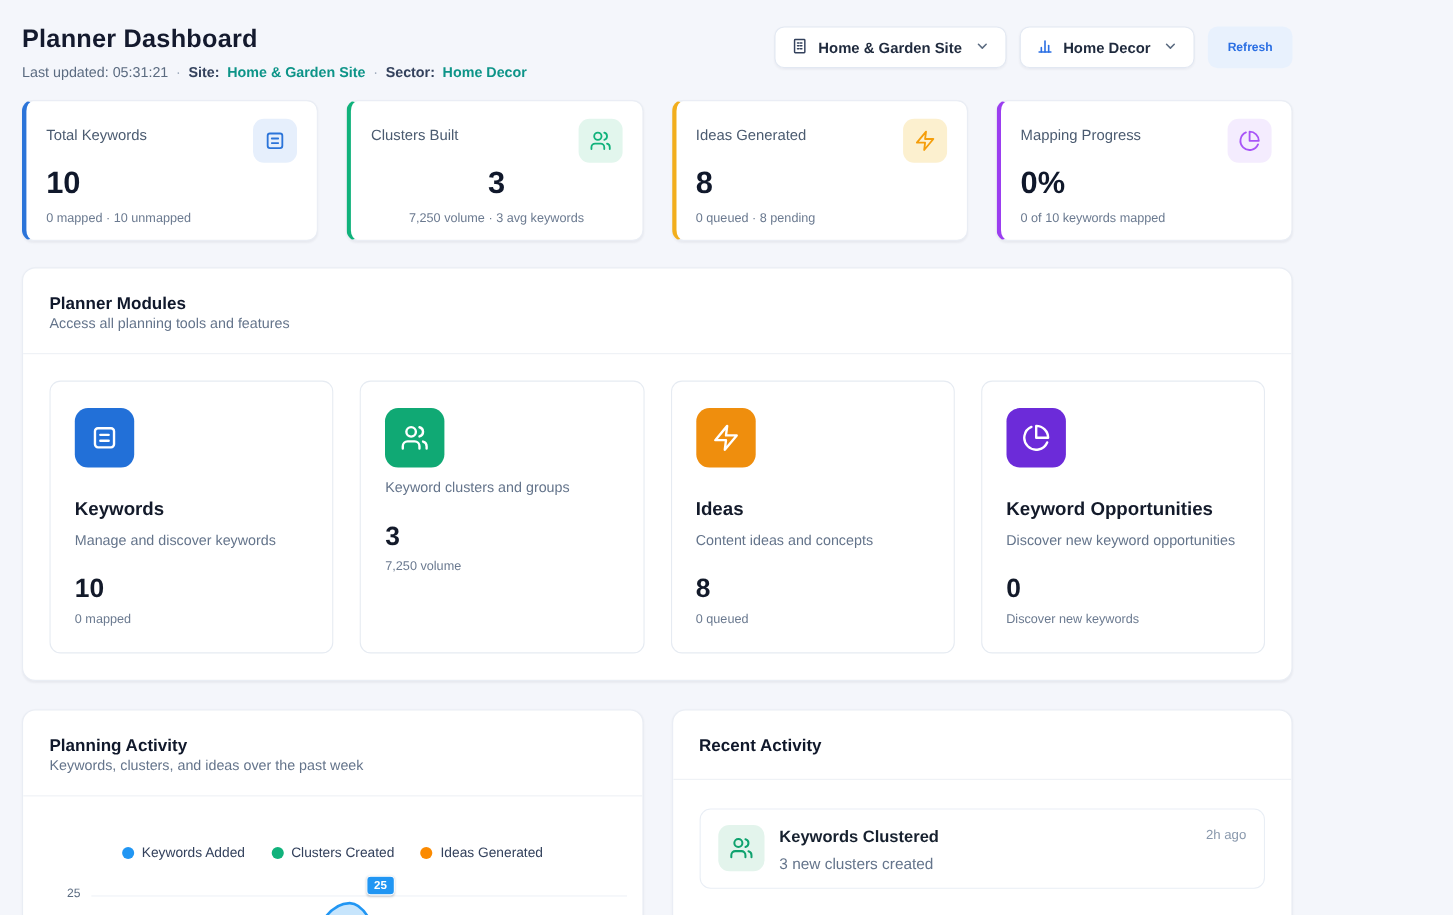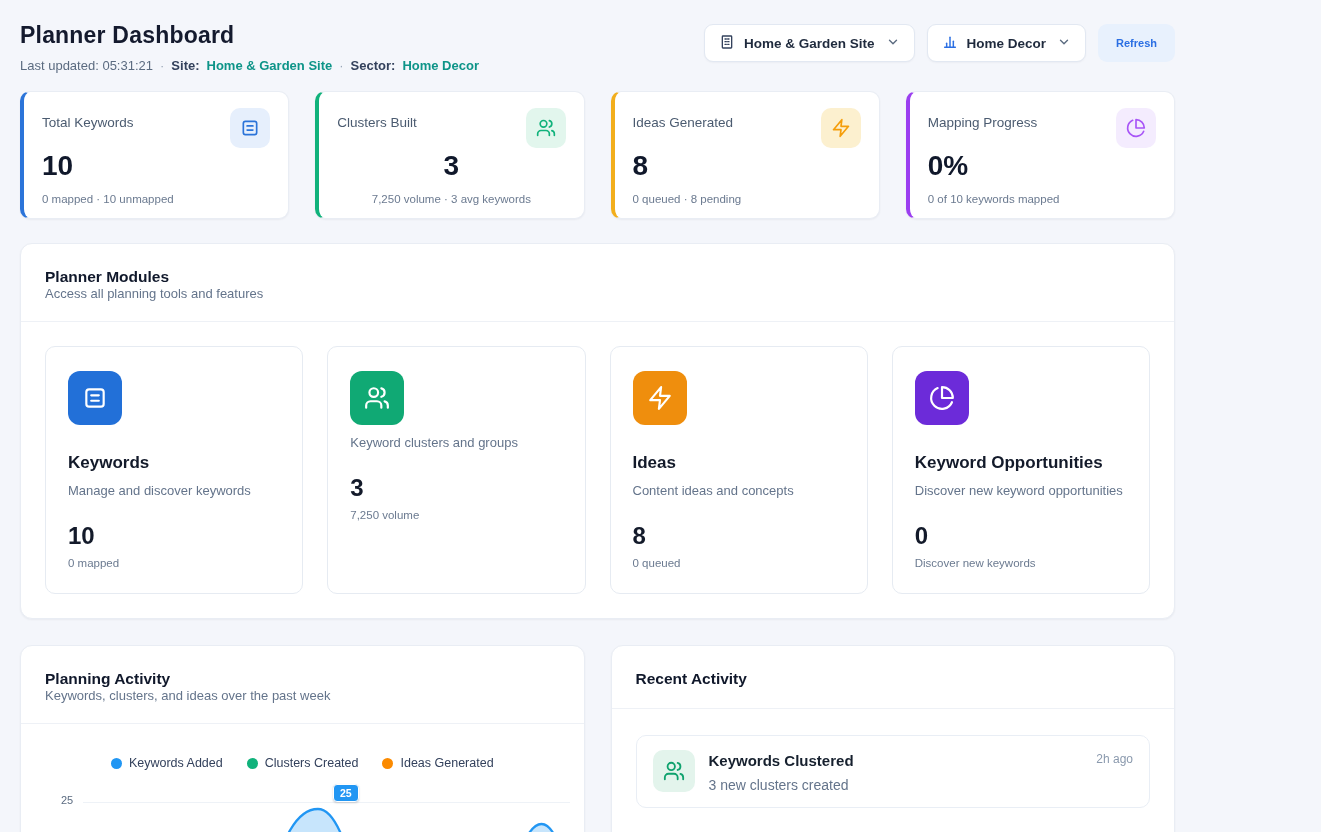--- a/index.html
+++ b/index.html
@@ -53,21 +53,21 @@
   .module-icon.c-purple { background: #6c2bd9; }
   .module-title { font-size: 17px; font-weight: 700; color: #131a2a; margin-top: 28px; }
   .module-desc { font-size: 13px; color: #64748b; margin-top: 10px; }
   .module-value { font-size: 24px; font-weight: 700; color: #131a2a; margin-top: 24px; }
   .module-sub { font-size: 11.5px; color: #6b7a90; margin-top: 7px; }
 
   
   .bottom-row { display: grid; grid-template-columns: 1fr 1fr; gap: 26px; margin: 26px 16px 0 20px; }
   .panel { background: #fff; border: 1px solid #e9edf4; border-radius: 12px; box-shadow: 0 1px 2px rgba(16,24,40,.05); overflow: hidden; height: 400px; }
 
-  .legend { display: flex; justify-content: center; gap: 24px; margin-top: 32px; font-size: 12.5px; color: #33415c; }
+  .legend { display: flex; justify-content: center; gap: 24px; margin-top: 44px; font-size: 12.5px; color: #33415c; }
   .legend-item { display: flex; align-items: center; }
   .legend-dot { width: 11px; height: 11px; border-radius: 50%; display: inline-block; margin-right: 7px; }
   .legend-dot.c-blue  { background: #2196f3; }
   .legend-dot.c-green { background: #10b27b; }
   .legend-dot.c-amber { background: #fb8a00; }
 
   .chart-area { position: relative; margin-top: 6px; height: 220px; }
   .y-tick { position: absolute; left: 40px; top: 18px; font-size: 11px; color: #5b6b80; }
   .gridline { position: absolute; left: 62px; right: 14px; top: 26px; height: 1px; background: #eef2f7; }
   .chart-svg { position: absolute; left: 0; top: 0; width: 100%; height: 220px; }

